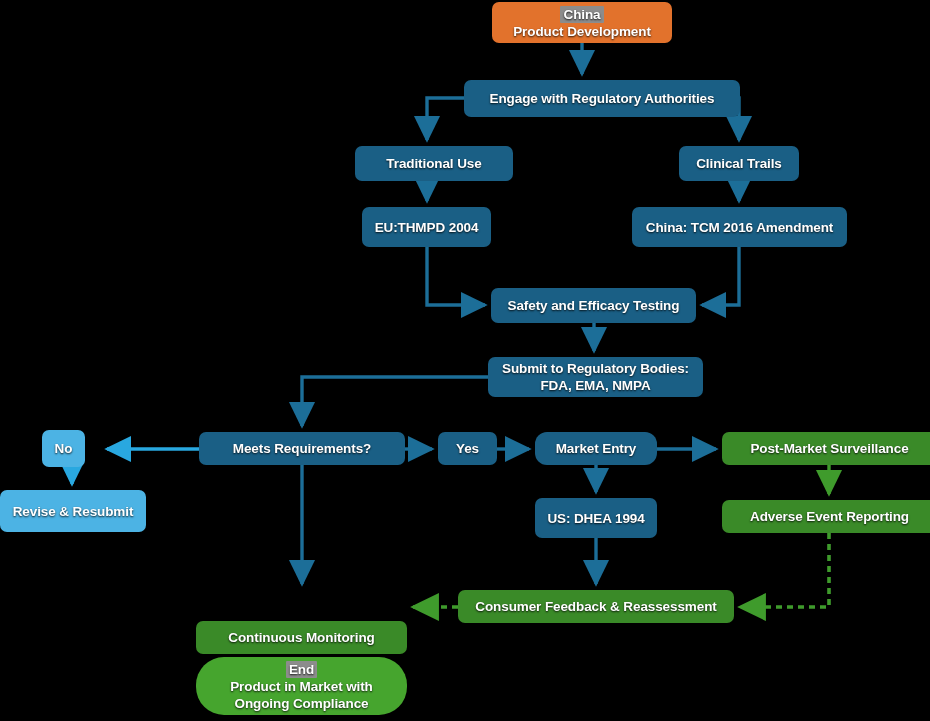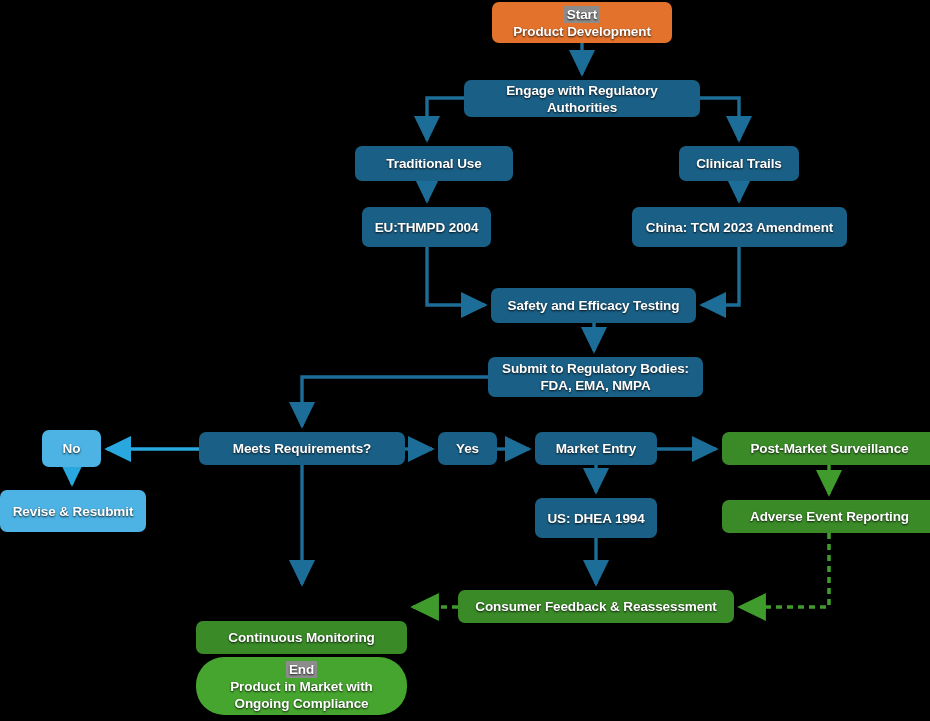--- a/index.html
+++ b/index.html
@@ -99,57 +99,57 @@
       <path d="M829,533 L829,607 L740,607" stroke="#3F9B2C" stroke-width="3.6" stroke-dasharray="6 5" marker-end="url(#ah-green)"></path>
 
       <path d="M458,607 L413,607" stroke="#3F9B2C" stroke-width="3.6" stroke-dasharray="6 5" marker-end="url(#ah-green)"></path>
 
       <path d="M302,623 L302,651" stroke="#3F9B2C" marker-end="url(#ah-green)"></path>
     </g>
   </svg>
 
   <div id="nodes">
       <div class="node n-orange" style="left: 492px; top: 2px; width: 180px; height: 41px;">
-        <span class="kw">Start</span>
+        <span class="kw">China</span>
         <span>Product Development</span>
       </div>
-      <div class="node n-blue" style="left: 464px; top: 80px; width: 236px; height: 37px;">
+      <div class="node n-blue" style="left: 464px; top: 80px; width: 276px; height: 37px;">
         <span>Engage with Regulatory Authorities</span>
       </div>
       <div class="node n-blue" style="left: 355px; top: 146px; width: 158px; height: 35px;">
         <span>Traditional Use</span>
       </div>
       <div class="node n-blue" style="left: 679px; top: 146px; width: 120px; height: 35px;">
         <span>Clinical Trails</span>
       </div>
       <div class="node n-blue" style="left: 362px; top: 207px; width: 129px; height: 40px;">
         <span>EU:THMPD 2004</span>
       </div>
       <div class="node n-blue" style="left: 632px; top: 207px; width: 215px; height: 40px;">
-        <span>China: TCM 2023 Amendment</span>
+        <span>China: TCM 2016 Amendment</span>
       </div>
       <div class="node n-blue" style="left: 491px; top: 288px; width: 205px; height: 35px;">
         <span>Safety and Efficacy Testing</span>
       </div>
       <div class="node n-blue" style="left: 488px; top: 357px; width: 215px; height: 40px;">
         <span>Submit to Regulatory Bodies: FDA, EMA, NMPA</span>
       </div>
       <div class="node n-blue" style="left: 199px; top: 432px; width: 206px; height: 33px;">
         <span>Meets Requirements?</span>
       </div>
-      <div class="node n-lightblue" style="left: 42px; top: 430px; width: 59px; height: 37px; padding-left: 8px;">
+      <div class="node n-lightblue" style="left: 42px; top: 430px; width: 43px; height: 37px; padding-left: 8px;">
         <span>No</span>
       </div>
       <div class="node n-lightblue" style="left: 0px; top: 490px; width: 146px; height: 42px;">
         <span>Revise &amp; Resubmit</span>
       </div>
       <div class="node n-blue" style="left: 438px; top: 432px; width: 59px; height: 33px;">
         <span>Yes</span>
       </div>
-      <div class="node n-blue" style="left: 535px; top: 432px; width: 122px; height: 33px;">
+      <div class="node n-blue" style="left: 535px; top: 432px; width: 122px; height: 33px; border-radius: 12px;">
         <span>Market Entry</span>
       </div>
       <div class="node n-blue" style="left: 535px; top: 498px; width: 122px; height: 40px;">
         <span>US: DHEA 1994</span>
       </div>
       <div class="node n-green" style="left: 722px; top: 432px; width: 215px; height: 33px;">
         <span>Post-Market Surveillance</span>
       </div>
       <div class="node n-green" style="left: 722px; top: 500px; width: 215px; height: 33px;">
         <span>Adverse Event Reporting</span>

